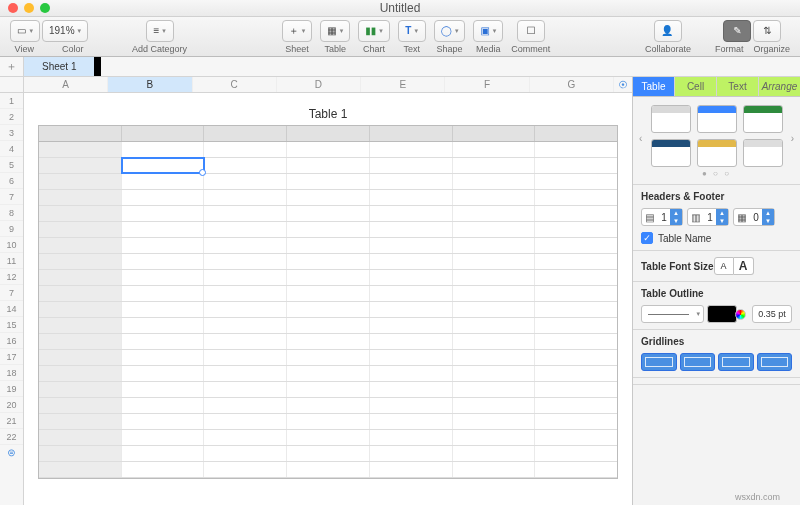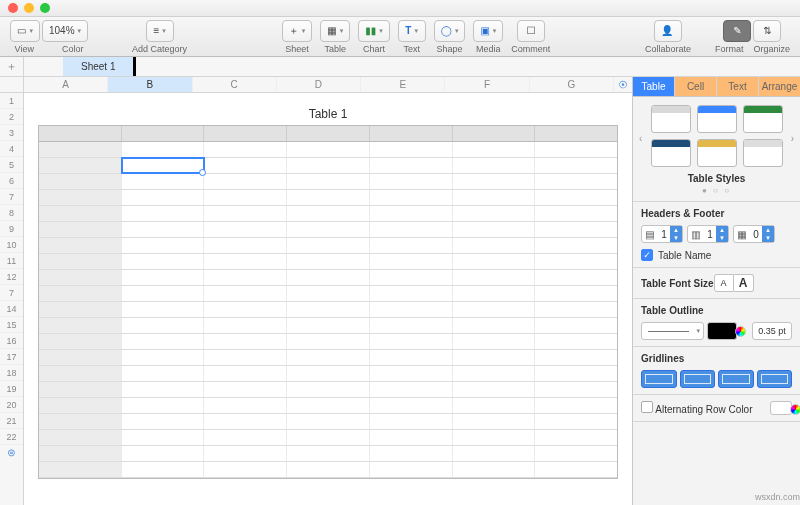--- a/index.html
+++ b/index.html
@@ -14,21 +14,21 @@
 .toolbar { height: 40px; background: linear-gradient(#f7f7f7,#e8e8e8); border-bottom: 1px solid #bcbcbc; display: flex; align-items: center; padding: 0 6px; }
 .tgroup { display: flex; flex-direction: column; align-items: center; margin: 0 4px; }
 .tbtn-row { display: flex; gap: 2px; }
 .tbtn { height: 22px; min-width: 28px; background: linear-gradient(#fdfdfd,#f1f1f1); border: 1px solid #c2c2c2; border-radius: 4px; display: flex; align-items: center; justify-content: center; padding: 0 6px; font-size: 10px; color: #444; }
 .tbtn .dd { font-size: 7px; margin-left: 3px; color: #888; }
 .tlabel { font-size: 9px; color: #666; margin-top: 2px; }
 .spacer { flex: 1; }
 
 .sheetbar { height: 20px; background: #f6f6f6; border-bottom: 1px solid #d4d4d4; display: flex; align-items: stretch; }
 .addsheet { width: 24px; display: flex; align-items: center; justify-content: center; border-right: 1px solid #d4d4d4; color: #888; }
-.sheettab { padding: 0 18px; display: flex; align-items: center; background: #d2e7fb; border-right: 3px solid #000000; font-size: 10px; color: #333; margin-left: 39px; }
+.sheettab { padding: 0 18px; display: flex; align-items: center; background: #d2e7fb; border-right: 7px solid #000000; font-size: 10px; color: #333; }
 
 .main { display: flex; height: calc(505px - 17px - 40px - 20px); }
 .canvas { flex: 1; background: #fff; position: relative; overflow: hidden; }
 .colhdr { display: flex; height: 16px; border-bottom: 1px solid #d4d4d4; }
 .rowcol-corner { width: 24px; border-right: 1px solid #d4d4d4; background: #f6f6f6; }
 .ccell { flex: 1; text-align: center; font-size: 10px; color: #888; border-right: 1px solid #eee; background: #f6f6f6; line-height: 16px; }
 .ccell.sel { background: #d2e7fb; color: #333; }
 .addcol { width: 18px; text-align:center; font-size:9px; color:#4a90e2; background:#f6f6f6; line-height:16px; }
 .gridarea { display:flex; height: calc(100% - 16px); }
 .rowhdr { width: 24px; background: #f6f6f6; border-right:1px solid #d4d4d4; }
@@ -42,23 +42,23 @@
 .thead > div:last-child { border-right:none; }
 .trow { height: 16px; display:flex; border-bottom:1px solid #ddd; }
 .trow > div { flex:1; border-right:1px solid #eaeaea; }
 .trow > div:first-child { background:#ececec; }
 .trow > div:last-child { border-right:none; }
 .trow.sel > div:nth-child(2) { outline: 2px solid #3a86ff; outline-offset:-1px; position:relative; }
 .trow.sel > div:nth-child(2)::after { content:''; position:absolute; right:-3px; bottom:-3px; width:5px; height:5px; background:#fff; border:1px solid #3a86ff; border-radius:50%; }
 
 .inspector { width: 168px; background: #f3f3f3; border-left:1px solid #c8c8c8; display:flex; flex-direction:column; overflow-y:auto; }
 .tabs { display:flex; height: 20px; border-bottom:1px solid #c8c8c8; }
-.tab { flex:1; text-align:center; font-size:10px; line-height:20px; color:#666; background:#fdba74; border-right:1px solid #d4d4d4; }
+.tab { flex:1; text-align:center; font-size:10px; line-height:20px; color:#666; background:#bef264; border-right:1px solid #d4d4d4; }
 .tab.active { background:#3a86ff; color:#fff; }
-.tab:last-child { border-right:none; }
+.tab:last-child { border-right:none;font-style:italic; }
 .panel { padding: 8px; }
 .styles { display:flex; flex-wrap:wrap; gap:6px; justify-content:center; position:relative; }
 .style-thumb { width:40px; height:28px; background:#fff; border:1px solid #bbb; border-radius:3px; position:relative; overflow:hidden; }
 .style-thumb .bar { position:absolute; left:0; right:0; height:7px; }
 .nav-chev { position:absolute; top:28px; font-size:10px; color:#999; }
 .nav-chev.l { left:-2px; } .nav-chev.r { right:-2px; }
 .styles-label { text-align:center; font-size:10px; font-weight:600; margin-top:6px; }
 .dots { text-align:center; font-size:8px; color:#aaa; letter-spacing:2px; margin-top:2px; }
 hr.sep { border:none; border-top:1px solid #d6d6d6; margin:6px -8px; }
 .section-title { font-size:10px; font-weight:600; margin-bottom:6px; }
@@ -84,42 +84,43 @@
 .colorwell::after { content:''; position:absolute; right:-10px; top:3px; width:9px; height:9px; border-radius:50%; background:conic-gradient(red,yellow,lime,cyan,blue,magenta,red); border:1px solid #c2c2c2; }
 .ptfield { width:40px; height:18px; border:1px solid #c2c2c2; background:#fff; border-radius:3px; font-size:9px; text-align:center; line-height:16px; margin-left:12px; }
 .grid-row { display:flex; gap:3px; }
 .gridbtn { flex:1; height:18px; border:1px solid #2f6fe0; background:#4a90e2; border-radius:3px; position:relative; }
 .gridbtn::before { content:''; position:absolute; inset:3px; border:1px solid rgba(255,255,255,.8); }
 .alt-row { display:flex; justify-content:space-between; align-items:center; font-size:10px; }
 .altwell { width:22px; height:14px; border:1px solid #c2c2c2; background:#fff; border-radius:3px; position:relative; }
 .altwell::after { content:''; position:absolute; right:-10px; top:2px; width:9px; height:9px; border-radius:50%; background:conic-gradient(red,yellow,lime,cyan,blue,magenta,red); border:1px solid #c2c2c2; }
 .disclosure { font-size:10px; color:#444; }
 .disclosure::before { content:'▸ '; color:#888; font-size:8px; }
-.watermark { position:absolute; right:0; bottom:3px; font-size:9px; color:#999; }
+.watermark { position:absolute; right:20px; bottom:3px; font-size:9px; color:#999; }
 </style>
 </head>
 <body>
 
 <div class="titlebar">
   <div class="traffic">
     <div class="dot r"></div>
     <div class="dot y"></div>
     <div class="dot g"></div>
   </div>
+  <div class="wintitle">Untitled</div>
 </div>
 
 <div class="toolbar">
   <div class="tgroup">
     <div class="tbtn-row">
       <div class="tbtn">
           <span>▭</span>
           <span class="dd">▾</span>
         </div>
       <div class="tbtn">
-          <span>104%</span>
+          <span>191%</span>
           <span class="dd">▾</span>
         </div>
     </div>
     <div class="tlabel" style="display:flex; gap:28px;">
         <span>View</span>
         <span>Color</span>
       </div>
   </div>
 
   <div class="tgroup" style="margin-left:40px;">
@@ -479,21 +480,20 @@
             <div class="bar" style="top:0;background:#1f4e79;"></div>
           </div>
         <div class="style-thumb">
             <div class="bar" style="top:0;background:#e2b84a;"></div>
           </div>
         <div class="style-thumb">
             <div class="bar" style="top:0;background:#ddd;"></div>
           </div>
         <span class="nav-chev r">›</span>
       </div>
-      <div class="styles-label">Table Styles</div>
       <div class="dots">● ○ ○</div>
 
       <hr class="sep">
       <div class="section-title">Headers &amp; Footer</div>
       <div class="hf-row">
         <div class="stepper">
             <div class="ic">▤</div>
             <div class="val">1</div>
             <div class="arr">
               <span>▴</span>
@@ -544,23 +544,19 @@
       <hr class="sep">
       <div class="section-title">Gridlines</div>
       <div class="grid-row">
         <div class="gridbtn"></div>
         <div class="gridbtn"></div>
         <div class="gridbtn"></div>
         <div class="gridbtn"></div>
       </div>
 
       <hr class="sep">
-      <div class="alt-row">
-        <span><span class="cb"></span> <span>Alternating Row Color</span></span>
-        <span class="altwell"></span>
-      </div>
 
       <hr class="sep">
     </div>
   </div>
 </div>
 
 <div class="watermark">wsxdn.com</div>
 
 </body></html>

